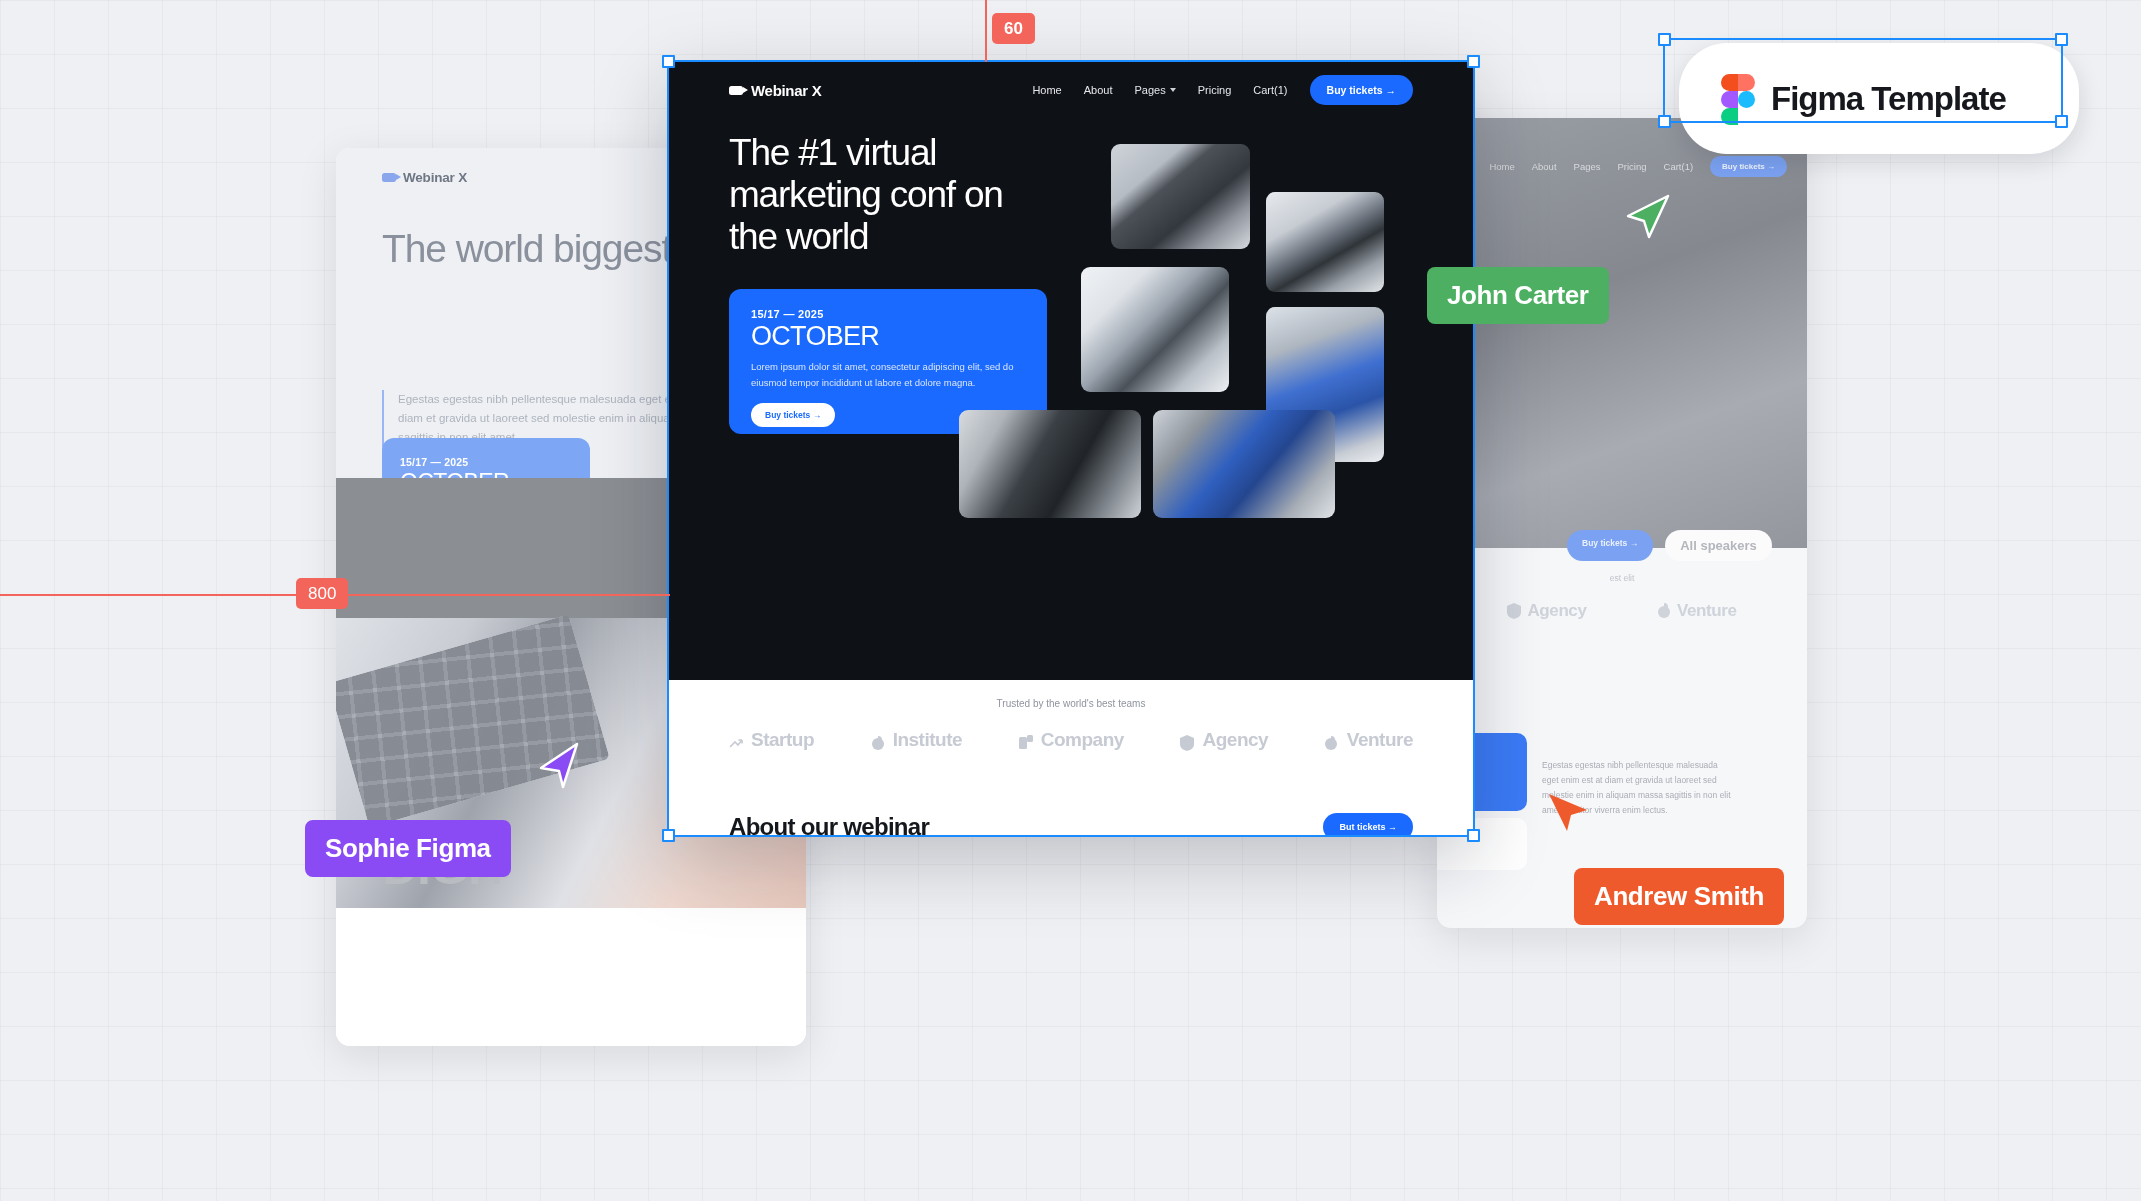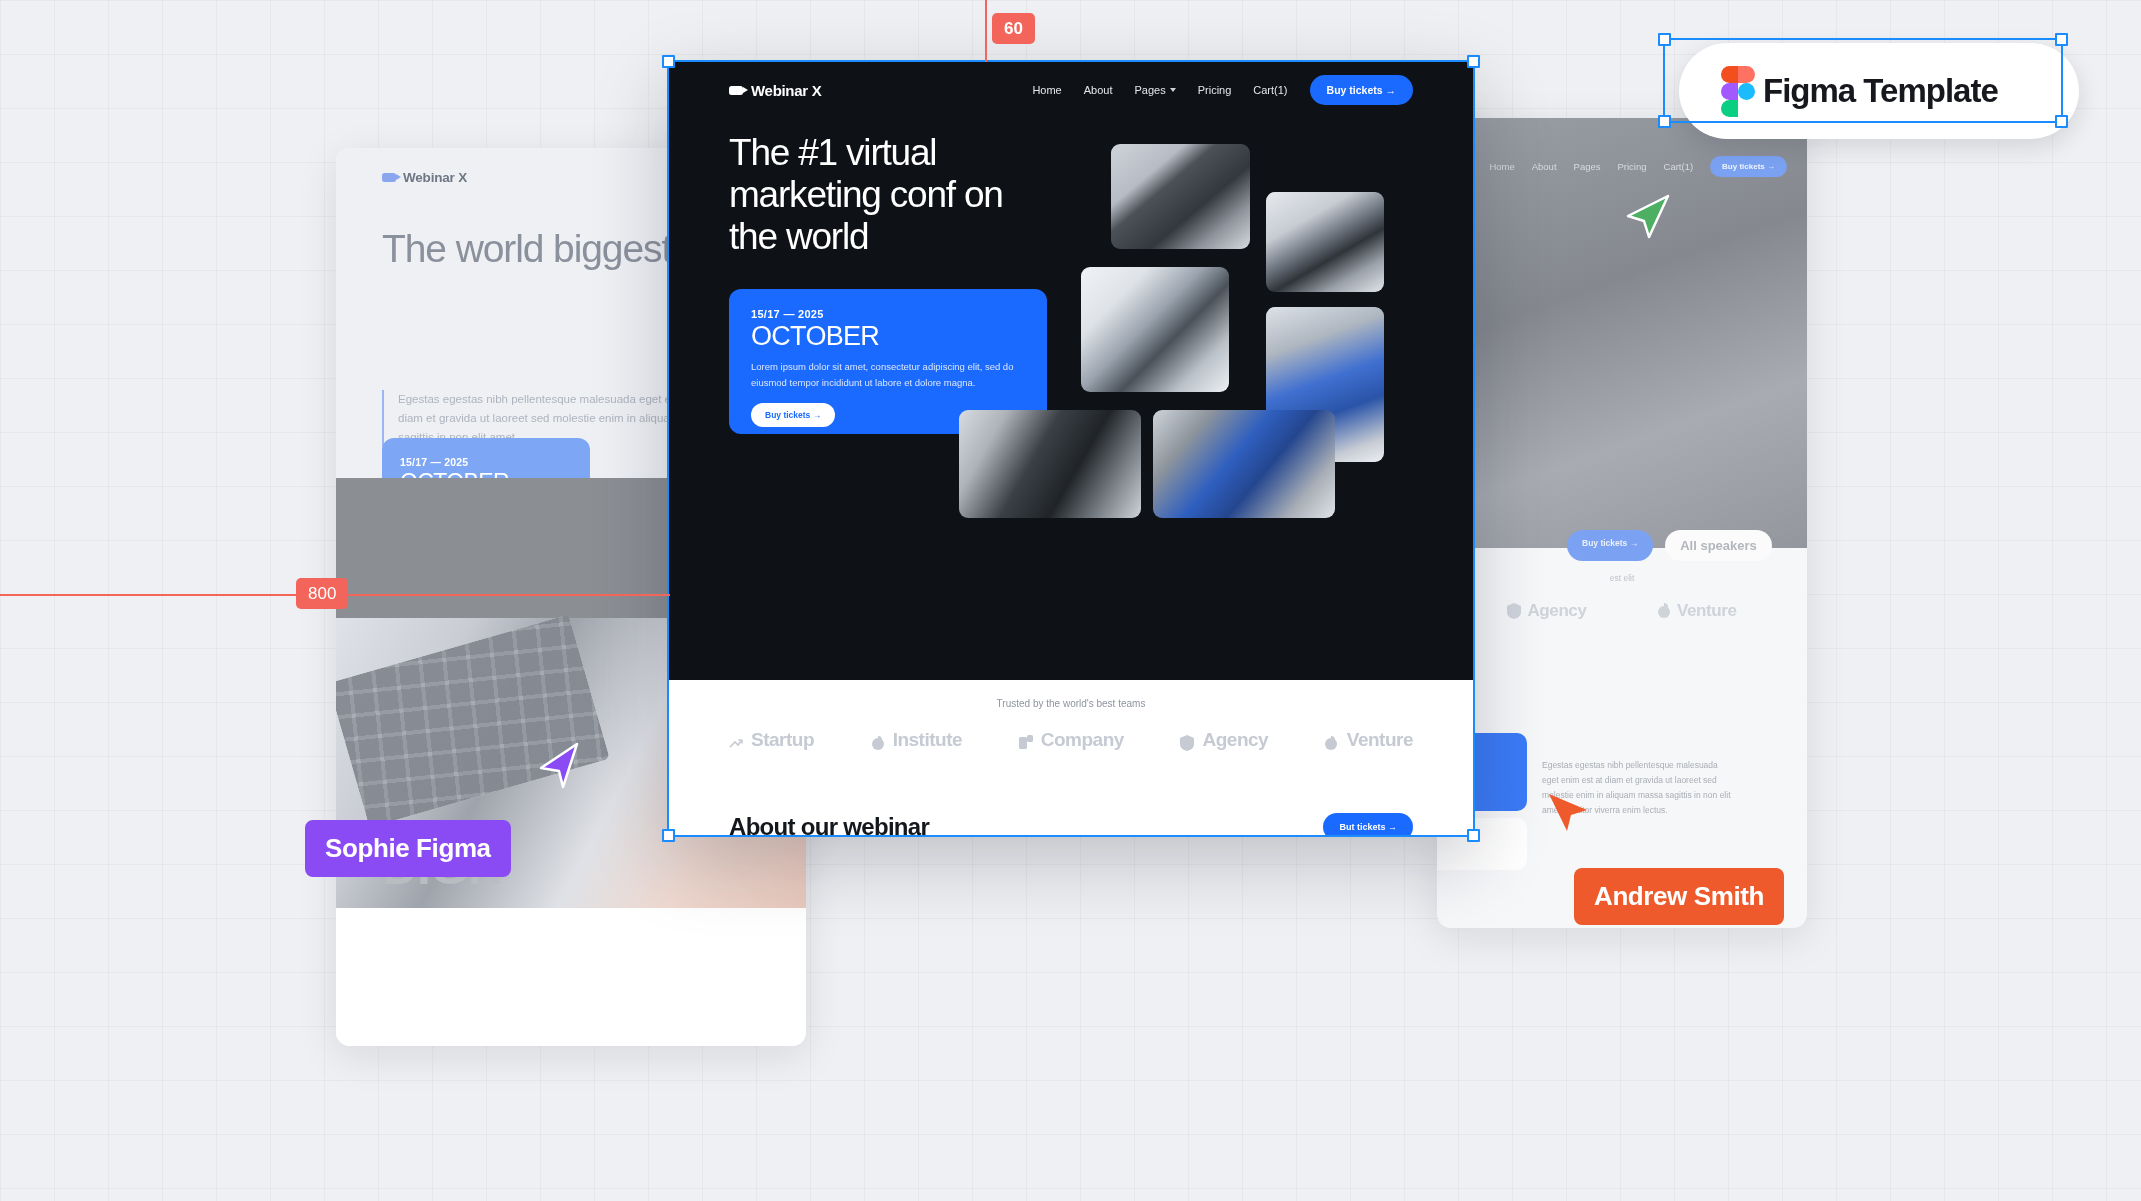--- a/index.html
+++ b/index.html
@@ -234,24 +234,24 @@
   .h-br { right:-7px; bottom:-7px; }
 
   
   #sel-badge {
     position:absolute; left:1663px; top:38px; width:400px; height:85px;
     border:2px solid #1a8cff; pointer-events:none;
   }
 
   
   #figma-badge {
-    position:absolute; left:1679px; top:43px; width:400px; height:96px;
+    position:absolute; left:1679px; top:43px; width:400px; height:111px;
     background:#fff; border-radius:48px;
     box-shadow:0 8px 24px rgba(16,24,40,.13);
-    display:flex; align-items:center; gap:8px; padding-left:42px;
+    display:flex; align-items:center; gap:16px; padding-left:42px;
   }
   .figma-mark { width:34px; height:50px; position:relative; flex:none; }
   .fm { position:absolute; width:17px; height:17px; }
   .fm-a { left:0;  top:0;  background:#f24e1e; border-radius:9px 0 0 9px; }
   .fm-b { left:17px;top:0;  background:#ff7262; border-radius:0 9px 9px 0; }
   .fm-c { left:0;  top:17px; background:#a259ff; border-radius:9px 0 0 9px; }
   .fm-d { left:17px;top:17px; background:#1abcfe; border-radius:50%; }
   .fm-e { left:0;  top:34px; background:#0acf83; border-radius:9px 0 0 9px; }
   #figma-badge .ftxt { font-size:33px; font-weight:700; color:#16181d; letter-spacing:-1px; }
 
@@ -468,20 +468,21 @@
     <div class="handle h-tr"></div>
     <div class="handle h-bl"></div>
     <div class="handle h-br"></div>
   </div>
 
   <div class="cursor" style="left:1624px; top:192px;">
     <svg viewBox="0 0 46 50">
       <path d="M44 4 4 24l16 5 5 16z" fill="#4caf61" stroke="#fff" stroke-width="2.5" stroke-linejoin="round"></path>
     </svg>
   </div>
+  <div class="name-chip" style="left:1427px; top:267px; background:#4caf61;">John Carter</div>
 
   <div class="cursor" style="left:535px; top:740px;">
     <svg viewBox="0 0 46 50">
       <path d="M42 4 6 28l18 3 4 16z" fill="#8b4bf4" stroke="#fff" stroke-width="2.5" stroke-linejoin="round"></path>
     </svg>
   </div>
   <div class="name-chip" style="left:305px; top:820px; background:#8b4bf4;">Sophie Figma</div>
 
   <div class="cursor" style="left:1545px; top:790px;">
     <svg viewBox="0 0 46 50">

